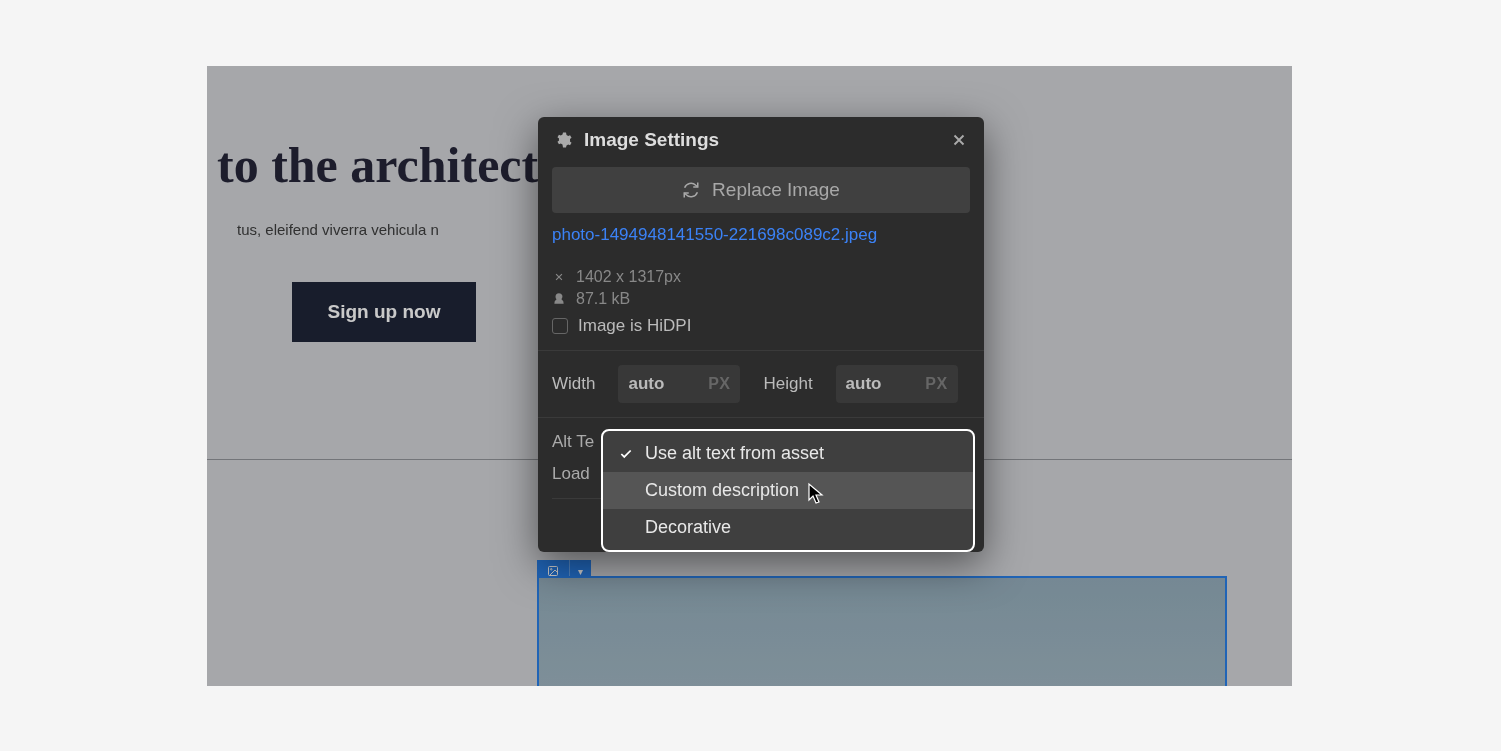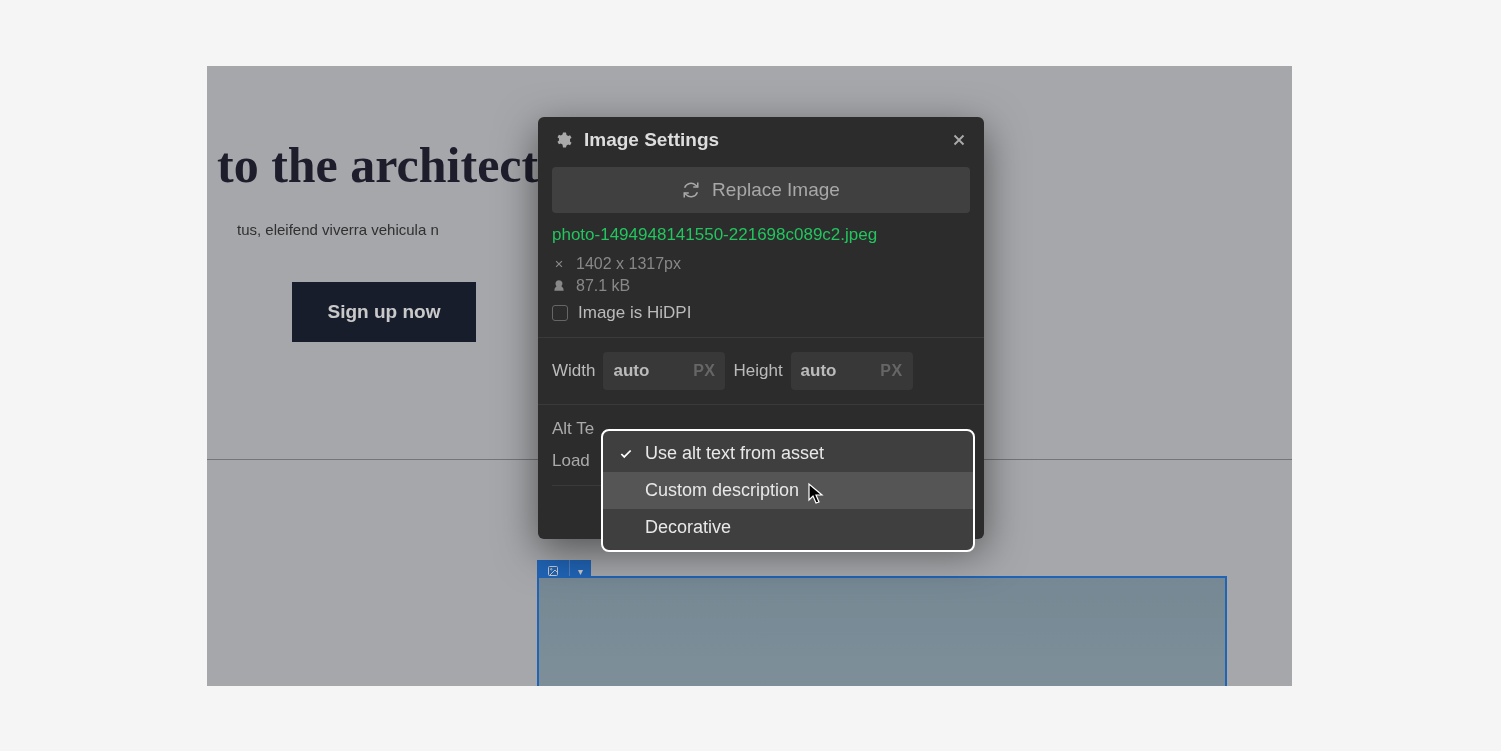--- a/index.html
+++ b/index.html
@@ -145,21 +145,21 @@
     color: #a8a8a8;
     font-size: 19px;
     cursor: pointer;
   }
   .meta-block {
     padding: 0 14px 14px;
     font-size: 17px;
     color: #aaa;
     border-bottom: 1px solid #3a3a3a;
   }
-  .meta-filename { color: #22c55e; margin-bottom: 10px; }
+  .meta-filename { color: #3b82f6; margin-bottom: 23px; }
   .meta-row {
     display: flex;
     align-items: center;
     gap: 10px;
     font-size: 16px;
     color: #888;
     margin-bottom: 4px;
   }
   .meta-icon {
     width: 14px;
@@ -179,21 +179,21 @@
     height: 16px;
     border: 1px solid #666;
     border-radius: 3px;
     background: #2c2c2c;
     cursor: pointer;
   }
   .dims-row {
     display: flex;
     align-items: center;
     padding: 14px;
-    gap: 8px;
+    gap: 23px;
     border-bottom: 1px solid #3a3a3a;
   }
   .dim-label {
     font-size: 17px;
     color: #bbb;
   }
   .dim-input {
     background: #383838;
     border-radius: 4px;
     height: 38px;

